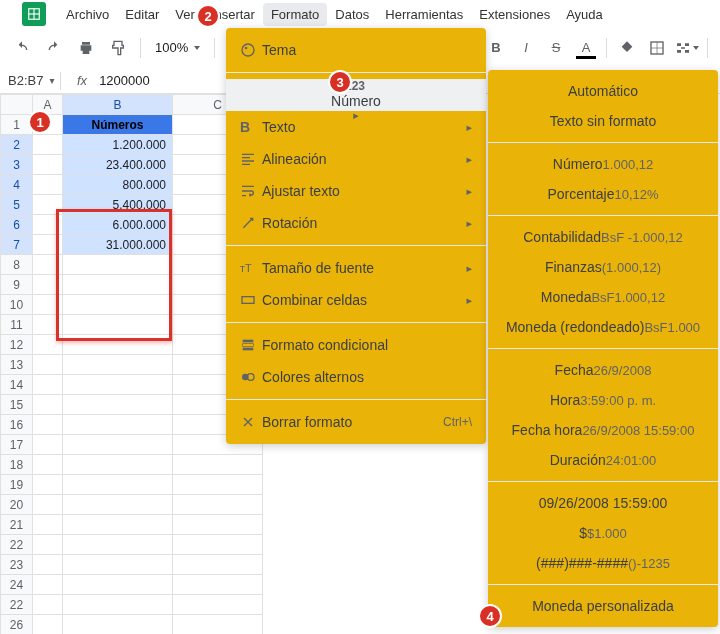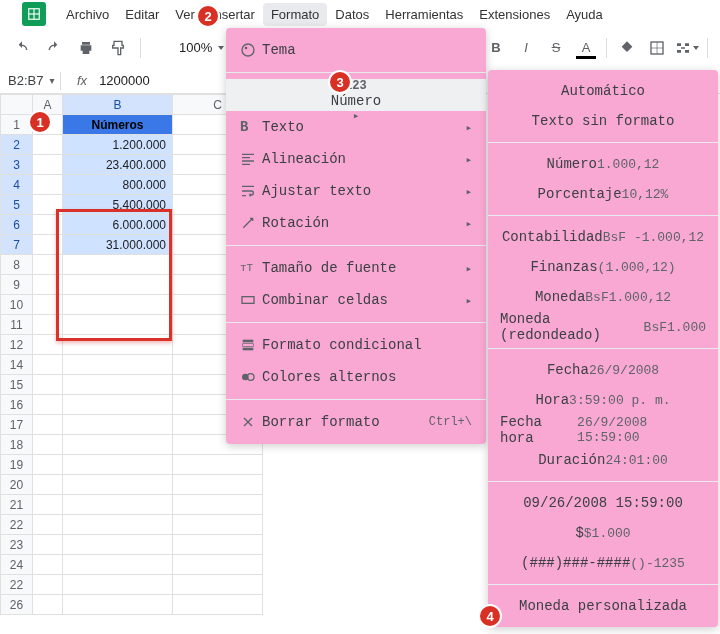--- a/index.html
+++ b/index.html
@@ -10,21 +10,21 @@
   .menubar { display: flex; align-items: center; height: 28px; padding: 0 22px; text-align: center; }
   .logo-box { width: 24px; height: 24px; background: #0f9d58; border-radius: 3px; display: flex; align-items: center; justify-content: center; margin-right: 12px; }
   .logo-box svg { width: 14px; height: 14px; }
   .menu-item { padding: 4px 8px; cursor: pointer; border-radius: 4px; color: #333; }
   .menu-item.active { background: #e8eaed; }
 
   
   .toolbar { display: flex; align-items: center; height: 40px; padding: 4px 8px; gap: 4px; border-bottom: 1px solid #fff; position: relative; }
   .tool-btn { width: 28px; height: 28px; display: flex; align-items: center; justify-content: center; border-radius: 4px; cursor: pointer; color: #5f6368; }
   .tool-sep { width: 1px; height: 20px; background: #dadce0; margin: 0 4px; }
-  .zoom { font-size: 13px; padding: 0 6px; display:flex; align-items:center; gap:4px;margin-left:24px;}
+  .zoom { font-size: 13px; padding: 0 6px; display:flex; align-items:center; gap:4px;}
   .currency-label { font-size: 13px; padding: 0 4px; }
   .toolbar-right { position: absolute; right: 0; display: flex; align-items: center; gap: 2px; padding-right: 8px;}
   .color-underline { position: relative; }
   .color-underline::after { content:''; position:absolute; left:4px; right:4px; bottom:3px; height:3px; background:#000; }
 
   
   .formula-row { display: flex; align-items: center; height: 26px; border-bottom: 1px solid #e0e0e0; }
   .name-box { width: 60px; padding: 0 8px; font-size: 13px; color: #3c4043; display:flex; align-items:center; gap:6px;}
   .name-box .arrow { color:#5f6368; font-size:10px;}
   .fx { font-style: italic; color: #5f6368; padding: 0 8px; margin-left: 8px; }
@@ -39,21 +39,21 @@
   .col-A { width: 30px; }
   .col-B { width: 110px; }
   .col-C { width: 90px; }
   .rowhead { text-align: center; background: #f8f9fa; color: #5f6368; }
   .rowhead.sel { background: #d3e3fd; color: #174ea6; }
   th.colhead.sel { background: #d3e3fd; color: #174ea6; }
   .header-cell { background: #3b78e7; color: #000000; font-weight: bold; text-align: center; }
   .data-cell { text-align: right; padding-right: 6px; background: #cfe2ff; margin-top: 23px; }
 
   
-  .menu-panel { position: absolute; background: #f9a8d4; border-radius: 4px; box-shadow: 0 2px 10px rgba(0,0,0,.2); padding: 6px 0; font-size: 14px; color: #3c4043; font-family: Liberation Mono, monospace; }
+  .menu-panel { position: absolute; background: #eab308; border-radius: 4px; box-shadow: 0 2px 10px rgba(0,0,0,.2); padding: 6px 0; font-size: 14px; color: #3c4043; }
   .format-menu { top: 28px; left: 226px; width: 260px; z-index: 10; }
   .number-submenu { top: 70px; left: 488px; width: 230px; z-index: 11; }
   .menu-row { display: flex; align-items: center; height: 32px; padding: 0 14px; cursor: pointer; position: relative; }
   .menu-row.highlight { background: #eef0f2; flex-direction: column; }
   .menu-row .mi-icon { width: 22px; display: inline-flex; color: #5f6368; }
   .menu-row .mi-label { flex: 1; }
   .menu-row .mi-arrow { color: #5f6368; font-size: 11px; }
   .menu-row .mi-short { color: #5f6368; font-size: 12px; }
   .menu-divider { height: 1px; background: #e8eaed; margin: 6px 0; }
   .sub-row { display: flex; align-items: center; justify-content: center; height: 30px; padding: 0 12px; cursor: pointer; font-size: 14px;}
@@ -250,20 +250,26 @@
           <td></td>
           <td></td>
         </tr>
         <tr>
           <td class="rowhead">12</td>
           <td></td>
           <td></td>
           <td></td>
         </tr>
         <tr>
+          <td class="rowhead">13</td>
+          <td></td>
+          <td></td>
+          <td></td>
+        </tr>
+        <tr>
           <td class="rowhead">14</td>
           <td></td>
           <td></td>
           <td></td>
         </tr>
         <tr>
           <td class="rowhead">15</td>
           <td></td>
           <td></td>
           <td></td>

